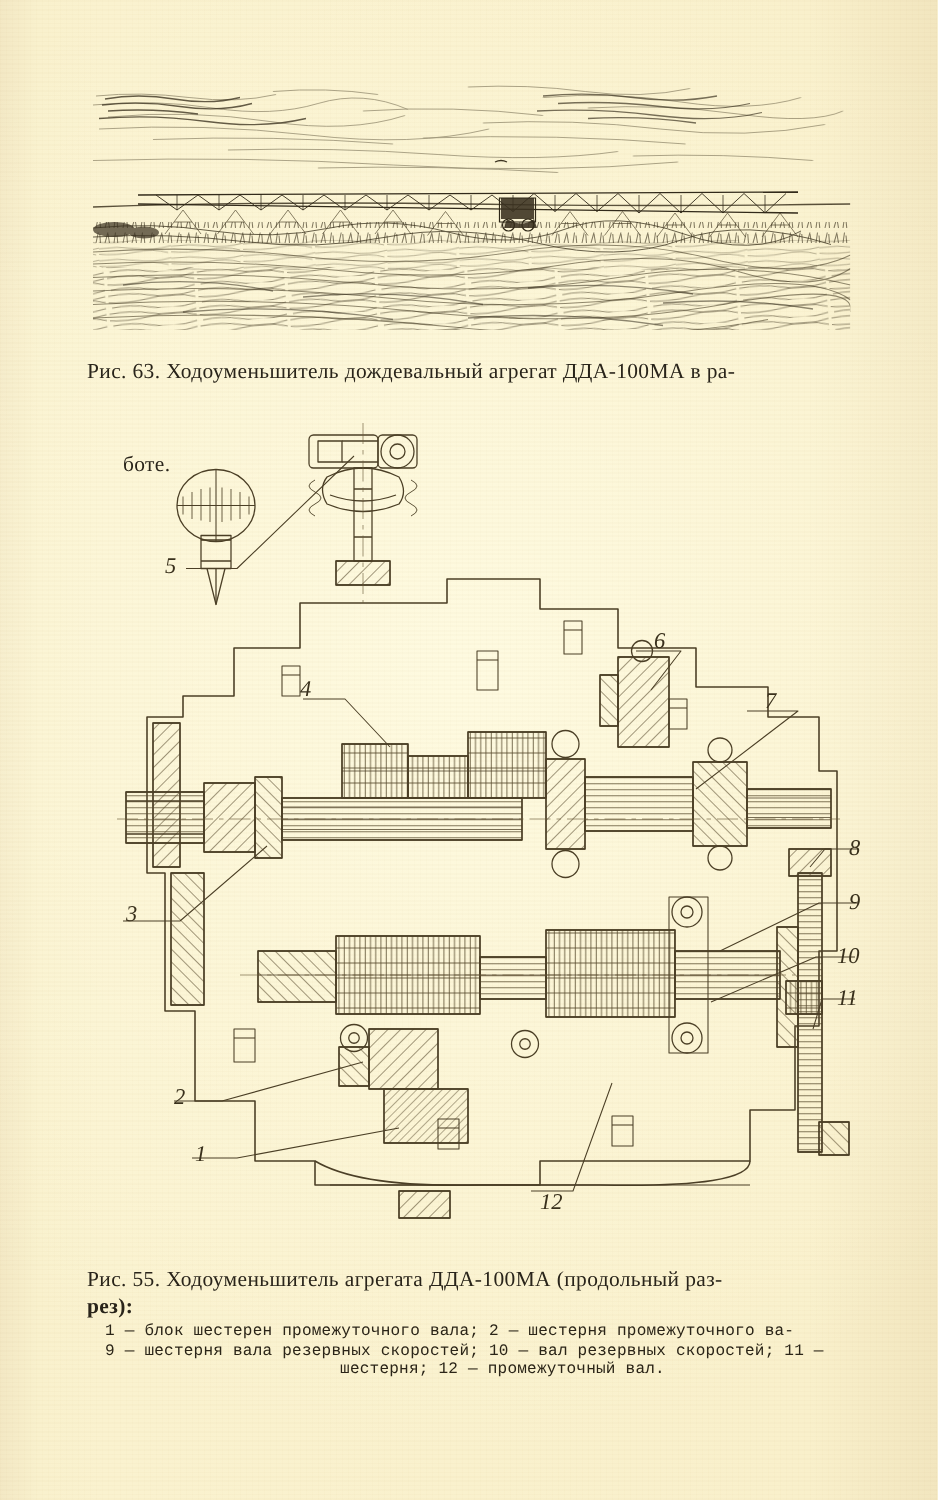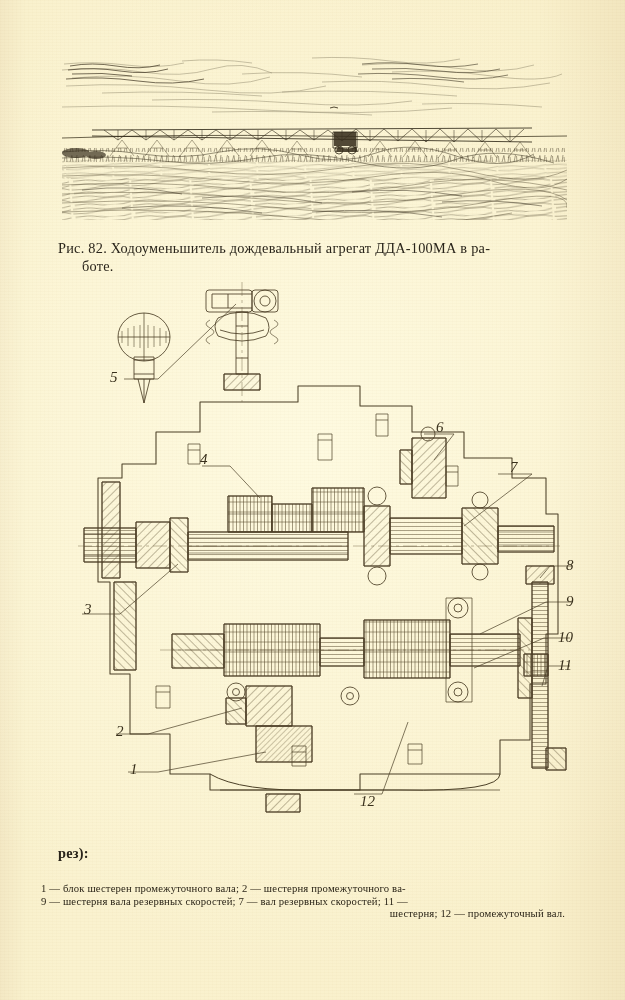--- a/index.html
+++ b/index.html
@@ -37,36 +37,36 @@
   .caption{
     position:absolute;
     font-family:"Liberation Serif", serif;
     font-size:14.3px;
     line-height:17.5px;
     letter-spacing:.25px;
     color:#29241a;
     text-align:justify;
   }
   #cap54{left:58px;top:240px;width:520px;}
-  #cap54 .l2{padding-left:24px;display:block;}
+  #cap54 .l2{padding-left:24px;display:block;margin-top:44px;}
   #cap55{left:58px;top:845px;width:522px;}
   #cap55 .l2{display:block;font-weight:bold;}
   .cap-line1{display:block;text-align:justify;}
 
   
   #legend{
-    position:absolute;left:41px;top:882px;width:524px;
-    font-family:Liberation Serif, serif;
+    position:absolute;left:70px;top:882px;width:524px;
+    font-family:Liberation Mono, monospace;
     font-size:10.7px;
     line-height:12.6px;
     letter-spacing:.15px;
     color:#2b2518;
     text-align:justify;
   }
-  #legend .lg-last{text-align:right;padding-left:6px;}
+  #legend .lg-last{text-align:center;padding-left:6px;}
 
   
   #fig55{
     position:absolute;left:60px;top:282px;width:520px;height:552px;
   }
   #fig55 svg{display:block;}
   .cnum{
     font-family:"Liberation Serif", serif;
     font-style:italic;
     font-size:15px;
@@ -265,21 +265,21 @@
           <path d="M290 140 q55 -5 110 4"></path>
           <path d="M60 156 q70 -6 140 5"></path>
           <path d="M250 160 q65 -5 130 5"></path>
           <path d="M380 150 q50 -4 100 4"></path>
         </g>
       </g>
     </svg>
   </div>
 
   <div class="caption" id="cap54">
-    <span class="cap-line1"><span>Рис. 82.</span> <span>Ходоуменьшитель   дождевальный   агрегат   ДДА-100МА   в   ра-</span></span>
+    <span class="cap-line1"><span>Рис. 63.</span> <span>Ходоуменьшитель   дождевальный   агрегат   ДДА-100МА   в   ра-</span></span>
     <span class="l2">боте.</span>
   </div>
 
   <div id="fig55">
     <svg width="520" height="552" viewBox="0 0 520 552" xmlns="http://www.w3.org/2000/svg">
       <defs>
 
         <pattern id="hA" width="6" height="6" patternUnits="userSpaceOnUse" patternTransform="rotate(45)">
           <line x1="0" y1="0" x2="0" y2="6" stroke="#57492c" stroke-width="0.75"></line>
         </pattern>
@@ -527,22 +527,23 @@
         <text class="cnum" x="506" y="288">8</text>
         <text class="cnum" x="506" y="324">9</text>
         <text class="cnum" x="498" y="360">10</text>
         <text class="cnum" x="498" y="388">11</text>
         <text class="cnum" x="300" y="524">12</text>
       </g>
     </svg>
   </div>
 
   <div class="caption" id="cap55">
+    <span class="cap-line1"><span>Рис. 55.</span> <span>Ходоуменьшитель    агрегата   ДДА-100МА   (продольный   раз-</span></span>
     <span class="l2">рез):</span>
   </div>
 
   <div id="legend">
     <div>1 — блок  шестерен  промежуточного  вала;  2 — шестерня   промежуточного  ва-</div>
-    <div>9 — шестерня  вала  резервных  скоростей;  7 — вал  резервных  скоростей;  11 —</div>
+    <div>9 — шестерня  вала  резервных  скоростей;  10 — вал  резервных  скоростей;  11 —</div>
     <div class="lg-last">шестерня;  12 — промежуточный  вал.</div>
   </div>
 
 </div>
 
 </body></html>

